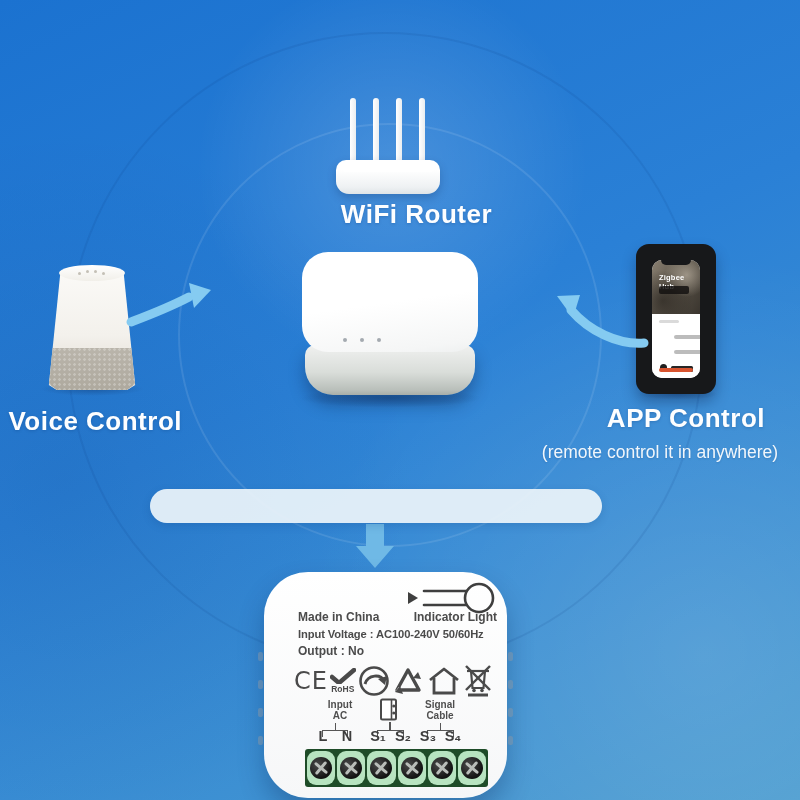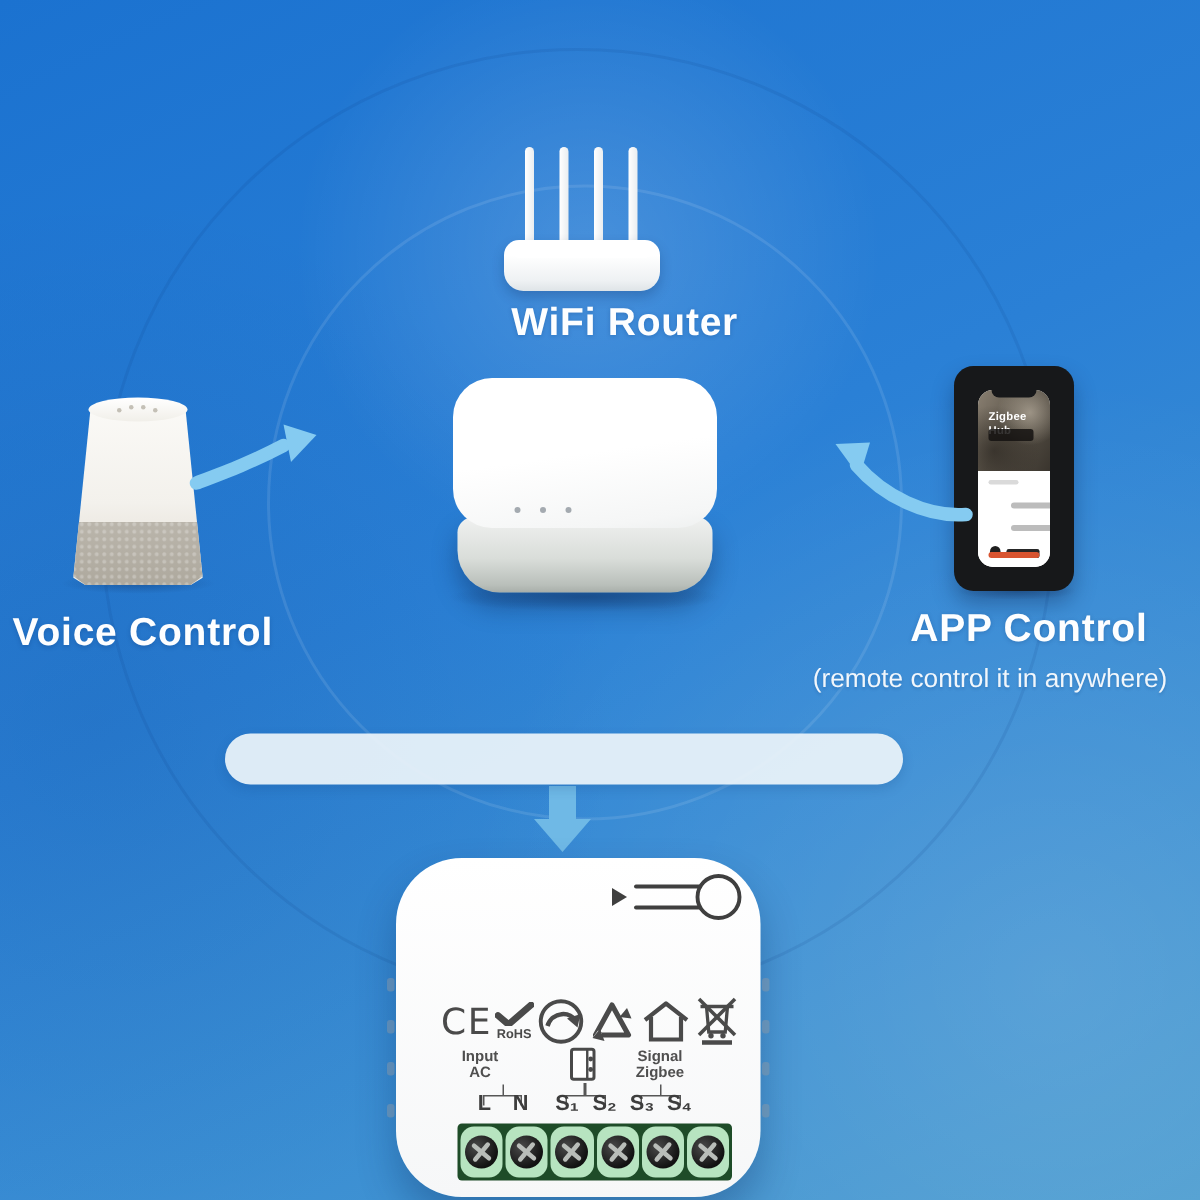--- a/index.html
+++ b/index.html
@@ -197,20 +197,28 @@
     <div class="side-tick" style="right:-6px;top:136px"></div>
     <div class="side-tick" style="right:-6px;top:164px"></div>
 
     <svg class="ind-svg" width="95" height="40" viewBox="0 0 95 40">
       <polygon points="2,13 2,25 12,19" fill="#3f3f3f"></polygon>
       <line x1="18" y1="12" x2="60" y2="12" stroke="#3f3f3f" stroke-width="2.6" stroke-linecap="round"></line>
       <line x1="18" y1="26" x2="60" y2="26" stroke="#3f3f3f" stroke-width="2.6" stroke-linecap="round"></line>
       <circle cx="73" cy="19" r="14" fill="none" stroke="#3f3f3f" stroke-width="2.6"></circle>
     </svg>
 
+    <div class="m-text">
+      <div class="m-row1">
+        <span>Made in China</span>
+        <span>Indicator Light</span>
+      </div>
+      <div class="m-row2">Input Voltage : AC100-240V 50/60Hz</div>
+      <div class="m-row3">Output :  No</div>
+    </div>
 
     <div class="cert-row">
       <span class="ce-text">CE</span>
       <span class="rohs">
         <svg width="26" height="16" viewBox="0 0 26 16">
           <path d="M2 9 L9 15 L24 2" fill="none" stroke="#4a4a4a" stroke-width="4.5" stroke-linecap="round" stroke-linejoin="round"></path>
         </svg>
         <span class="rohs-txt">RoHS</span>
       </span>
       <svg width="32" height="32" viewBox="0 0 32 32">
@@ -233,33 +241,33 @@
         <line x1="4" y1="7" x2="26" y2="7" stroke="#4a4a4a" stroke-width="2.2"></line>
         <path d="M8 7 L9.5 24 H20.5 L22 7" fill="none" stroke="#4a4a4a" stroke-width="2.2"></path>
         <circle cx="11" cy="26.5" r="1.8" fill="#4a4a4a"></circle>
         <circle cx="19" cy="26.5" r="1.8" fill="#4a4a4a"></circle>
         <line x1="3" y1="2" x2="27" y2="26" stroke="#4a4a4a" stroke-width="2.4"></line>
         <line x1="27" y1="2" x2="3" y2="26" stroke="#4a4a4a" stroke-width="2.4"></line>
         <line x1="5" y1="31" x2="25" y2="31" stroke="#4a4a4a" stroke-width="3"></line>
       </svg>
     </div>
 
-    <div class="wire-label" style="left:30px">
+    <div class="wire-label" style="left:50px">
       <div>Input</div>
       <div>AC</div>
     </div>
     <svg class="switch-svg" width="22" height="24" viewBox="0 0 22 24">
       <rect x="2" y="1.5" width="15" height="20" rx="1.5" fill="#ffffff" stroke="#4a4a4a" stroke-width="2"></rect>
       <line x1="12.5" y1="1.5" x2="12.5" y2="21.5" stroke="#4a4a4a" stroke-width="1.6"></line>
       <circle cx="14.8" cy="8" r="1.6" fill="#4a4a4a"></circle>
       <circle cx="14.8" cy="15" r="1.6" fill="#4a4a4a"></circle>
     </svg>
     <div class="wire-label" style="left:150px">
       <div>Signal</div>
-      <div>Zigbee</div>
+      <div>Cable</div>
     </div>
 
     <div class="stem" style="left:70.5px;top:151px;height:7px"></div>
     <div class="stem" style="left:125.2px;top:150px;height:8px"></div>
     <div class="stem" style="left:175.5px;top:151px;height:7px"></div>
     <div class="bracket" style="left:58px;width:26px"></div>
     <div class="bracket" style="left:113px;width:27px"></div>
     <div class="bracket" style="left:163px;width:27px"></div>
 
     <div class="term" style="left:46px">L</div>

